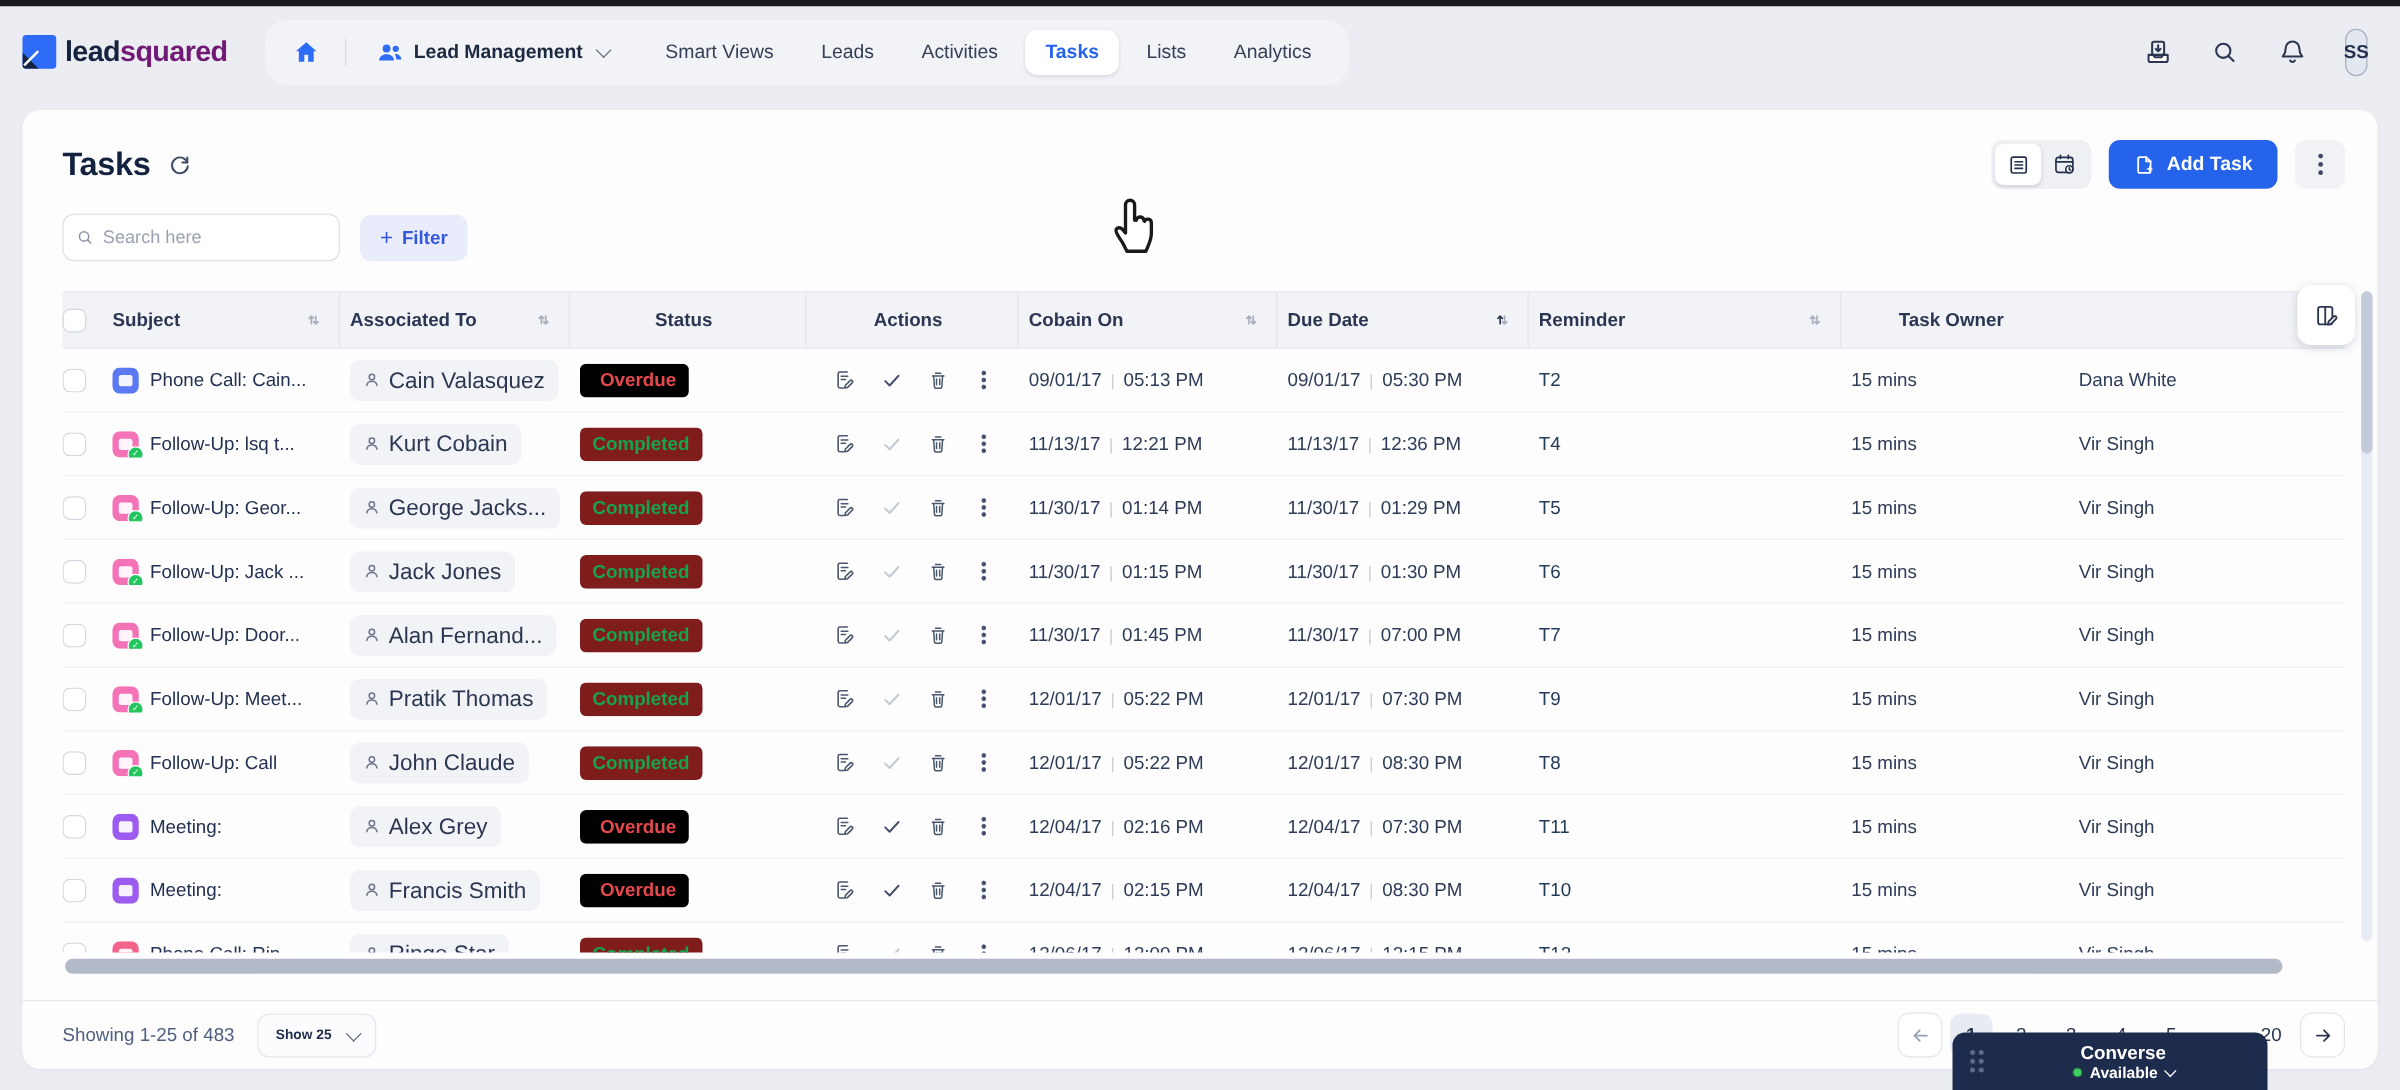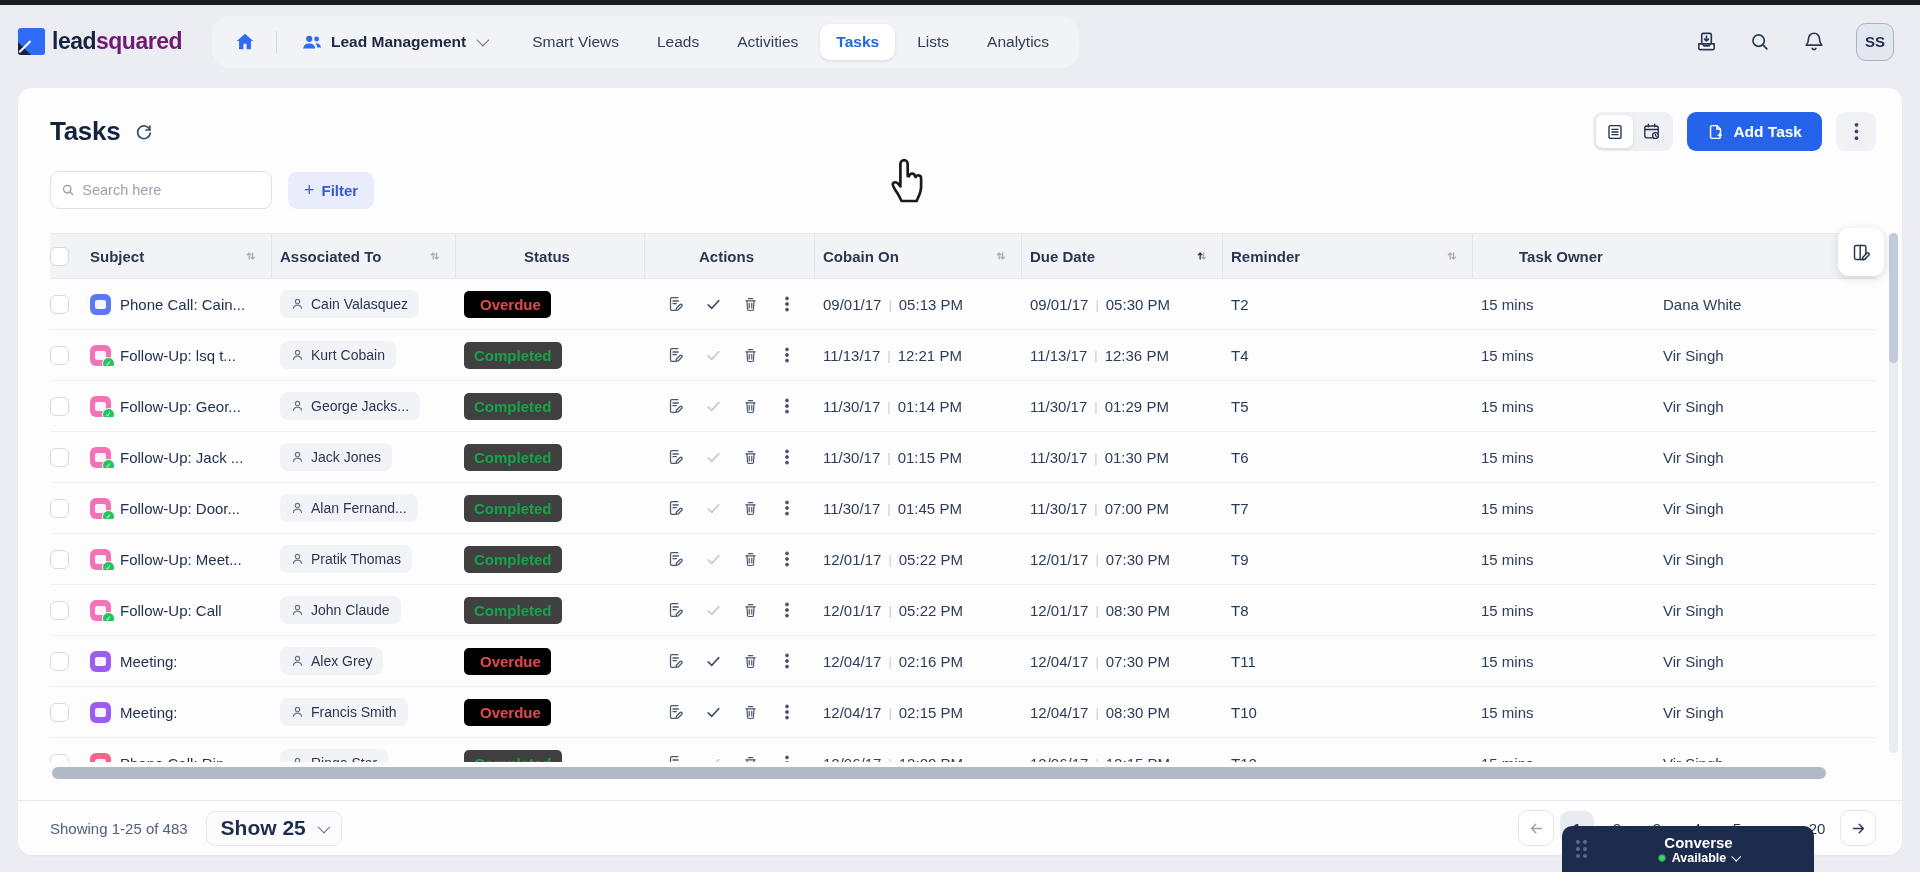--- a/index.html
+++ b/index.html
@@ -23,21 +23,21 @@
   .nav-divider { width:1px; height:22px; background:#d6d9e2; margin:0 10px; }
   .workspace { display:flex; align-items:center; gap:8px; padding:8px 10px; cursor:pointer; }
   .workspace .ws-label { font-size:15.5px; font-weight:600; color:#1c2940; }
   .chev { width:9px; height:9px; border-right:1.8px solid #5a6578; border-bottom:1.8px solid #5a6578; transform:rotate(45deg) translateY(-2px); margin-left:3px; }
   .tabs { display:flex; align-items:center; gap:6px; margin-left:16px; }
   .tab { font-size:15.5px; color:#333f55; padding:9px 16px; border-radius:10px; cursor:pointer; white-space:nowrap; }
   .tab.active { background:#ffffff; color:#2563eb; font-weight:600; box-shadow:0 1px 3px rgba(30,45,80,.12); }
 
   .topbar-right { margin-left:auto; display:flex; align-items:center; gap:30px; }
   .tb-icon { width:24px; height:24px; cursor:pointer; display:flex; align-items:center; justify-content:center; }
-  .avatar { width:38px; height:38px; border-radius:10px; background:#e3e7ef; border:1.5px solid #a9b2c4; display:flex; align-items:center; justify-content:center; font-size:15px; font-weight:700; color:#23304d; cursor:pointer; }
+  .avatar { width:18px; height:38px; border-radius:10px; background:#e3e7ef; border:1.5px solid #a9b2c4; display:flex; align-items:center; justify-content:center; font-size:15px; font-weight:700; color:#23304d; cursor:pointer; }
 
   
   .card { position:absolute; left:18px; right:18px; top:88px; bottom:17px; background:#fdfdfe; border-radius:14px; box-shadow:0 1px 2px rgba(25,40,70,.05); }
 
   .card-head { display:flex; align-items:center; padding:24px 26px 0 32px; }
   .page-title { font-size:26px; font-weight:700; color:#13233f; letter-spacing:-0.3px; }
   .refresh { margin-left:14px; cursor:pointer; display:flex; }
   .head-right { margin-left:auto; display:flex; align-items:center; gap:14px; }
   .seg { background:#eef0f4; border-radius:9px; padding:3px; display:flex; }
   .seg-btn { width:37px; height:33px; border-radius:7px; display:flex; align-items:center; justify-content:center; cursor:pointer; }
@@ -71,25 +71,25 @@
 
   .task-icon { width:21px; height:21px; border-radius:6px; flex:none; margin-right:9px; position:relative; display:flex; align-items:center; justify-content:center; }
   .task-icon:before { content:""; width:11px; height:9px; border-radius:2px; background:rgba(255,255,255,.92); }
   .task-icon.call-blue { background:#5b79f2; }
   .task-icon.followup { background:#f472b6; }
   .task-icon.call-pink { background:#f4638a; }
   .task-icon.meeting { background:#9d5cf0; }
   .task-icon.followup:after { content:"✓"; position:absolute; right:-4px; bottom:-4px; width:11px; height:11px; background:#22c55e; border:1.5px solid #fff; border-radius:50%; color:#fff; font-size:7px; line-height:11px; text-align:center; font-weight:700; }
   .subject-text { overflow:hidden; text-overflow:ellipsis; color:#233150; }
 
-  .assoc-pill { background:#f2f3f7; border-radius:8px; padding:6px 11px; display:flex; align-items:center; gap:7px; font-size:14px; color:#2b3750; max-width:100%; overflow:hidden; white-space:nowrap; }
+  .assoc-pill { background:#f2f3f7; border-radius:8px; padding:6px 11px; display:flex; align-items:center; gap:7px; font-size:18px; color:#2b3750; max-width:100%; overflow:hidden; white-space:nowrap; }
 
   .badge { font-size:15px; font-weight:600; padding:5px 10px; border-radius:5px; }
   .badge.overdue { color:#e5484d; background:#000000;padding-left:16px; }
-  .badge.completed { color:#16a34a; background:#404040; }
+  .badge.completed { color:#16a34a; background:#7f1d1d; }
 
   .actions-cell { display:flex; align-items:center; gap:9px; justify-content:flex-end; padding-right:14px; }
   .act-btn { width:28px; height:28px; display:flex; align-items:center; justify-content:center; cursor:pointer; border-radius:6px; }
   .act-btn svg { stroke:#4a576d; }
   .act-btn.check-btn.muted svg { stroke:#c3c9d5; }
   .act-btn.check-btn.enabled svg { stroke:#44506a; }
 
   .dt { display:flex; align-items:center; gap:7px; }
   .dt .sep { color:#c6cbd6; font-size:13px; }
   .taskid { color:#233b58; }
@@ -98,21 +98,21 @@
 
   .vscroll { position:absolute; top:0; right:-22px; width:9px; height:520px; background:#e8ecf5; border-radius:5px; }
   .vscroll .vthumb { width:9px; height:130px; background:#c3cada; border-radius:5px; }
 
   .hscroll { margin:5px 40px 0 34px; height:12px; }
   .hscroll .hthumb { height:12px; width:98%; background:#b3bac7; border-radius:7px; cursor:pointer; }
 
   
   .tfooter { position:absolute; left:0; right:0; bottom:0; height:55px; border-top:1px solid #e7e9f0; display:flex; align-items:center; padding:0 26px 0 32px; border-radius:0 0 14px 14px; background:#fdfdfe; }
   .showing { font-size:15px; color:#51607f; }
-  .show-btn { margin-left:18px; height:35px; border:1px solid #e6e8ef; background:#fcfcfe; border-radius:9px; font-size:21px; font-weight:700; color:#1f2d4d; padding:0 14px; display:flex; align-items:center; gap:9px; cursor:pointer; font-family:inherit; }
+  .show-btn { margin-left:18px; height:35px; border:1px solid #e6e8ef; background:#fcfcfe; border-radius:9px; font-size:11px; font-weight:700; color:#1f2d4d; padding:0 14px; display:flex; align-items:center; gap:9px; cursor:pointer; font-family:inherit; }
   .pager { margin-left:auto; display:flex; align-items:center; gap:6px; }
   .pg-arrow { width:36px; height:36px; border:1px solid #e3e6ee; background:#fff; border-radius:10px; display:flex; align-items:center; justify-content:center; cursor:pointer; }
   .pg-num { min-width:34px; height:34px; border-radius:9px; display:flex; align-items:center; justify-content:center; font-size:15px; color:#2b3750; cursor:pointer; padding:0 6px; }
   .pg-num.active { background:#e9ebf3; font-weight:600; }
   .pg-num.gap { cursor:default; }
 
   
   .converse { position:absolute; right:106px; bottom:0; width:252px; height:46px; background:#1d2b4d; border-radius:10px 10px 0 0; display:flex; align-items:center; padding:0 14px; z-index:60; }
   .drag-dots { display:grid; grid-template-columns:4px 4px; gap:3px; margin-right:10px; cursor:grab; }
   .drag-dots i { width:4px; height:4px; background:#5d6a88; border-radius:50%; }

